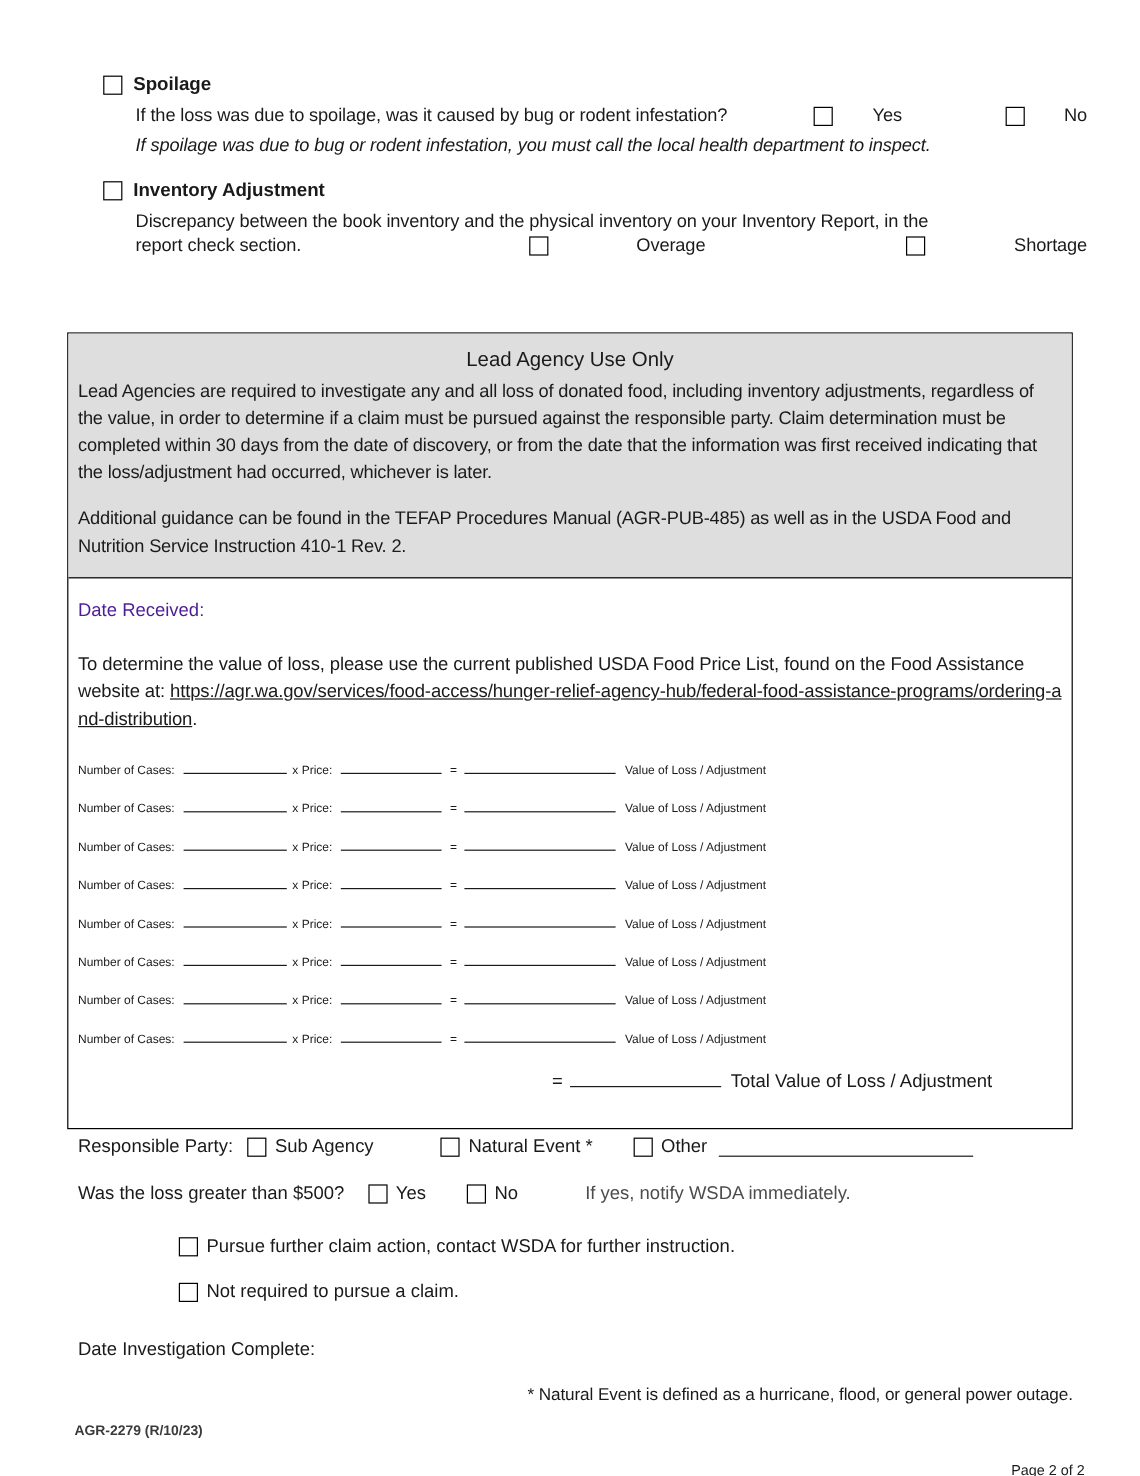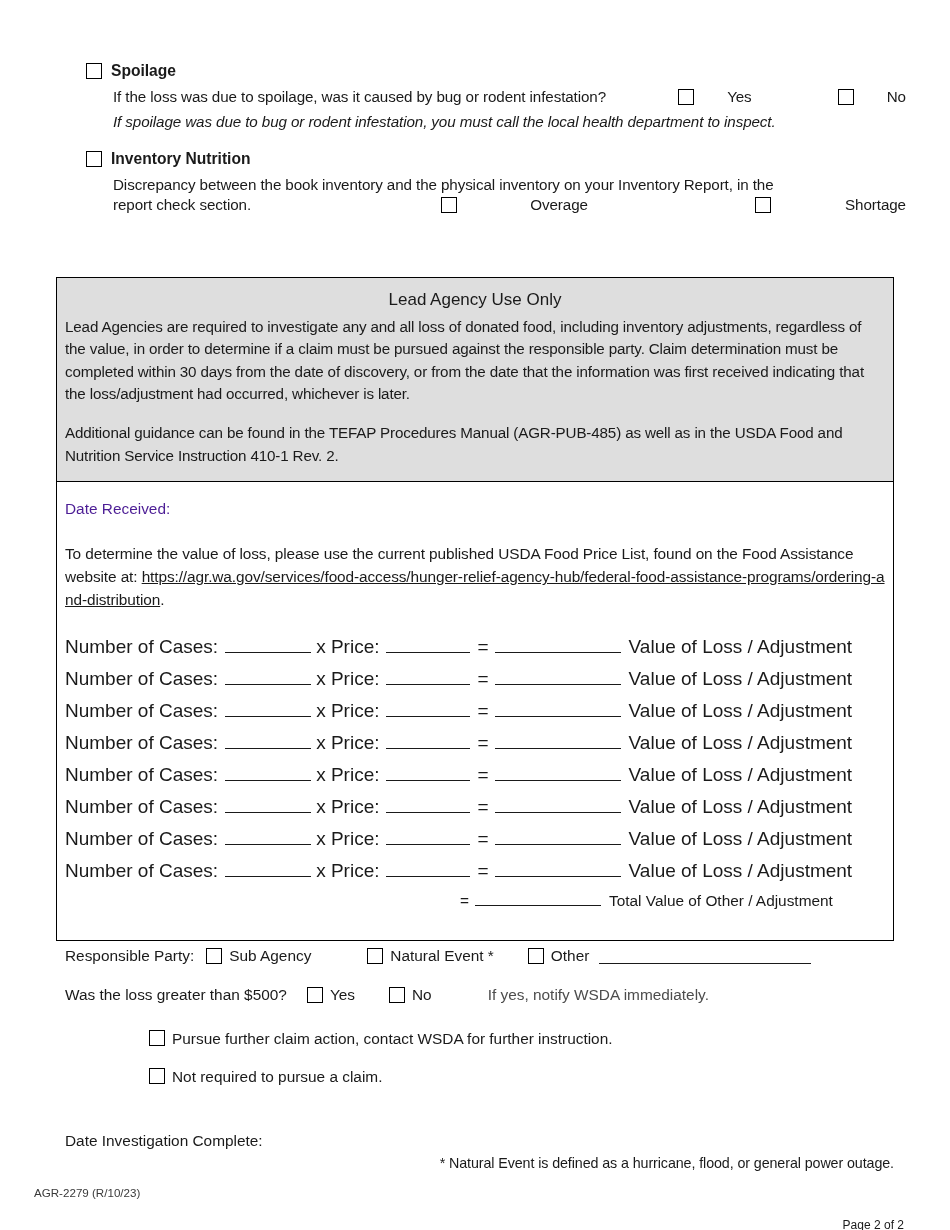--- a/index.html
+++ b/index.html
@@ -126,21 +126,21 @@
     word-break: break-all;
   }
 
   
   .cases {
     margin-top: 24px;
   }
   .case-row {
     display: flex;
     align-items: baseline;
-    font-size: 19px;
+    font-size: 10px;
     color: #1a1a1a;
     height: 32px;
     white-space: nowrap;
   }
   .blank {
     display: inline-block;
     border-bottom: 1.4px solid #1a1a1a;
     height: 0.9em;
   }
   .b-cases { width: 86px; margin: 0 5px 0 7px; }
@@ -178,50 +178,52 @@
     font-size: 15.4px;
     color: #1a1a1a;
     margin-top: 21px;
     white-space: nowrap;
   }
   .muted {
     color: #4d4d4d;
   }
   .claim-row {
     display: flex;
+    align-items: center;
     font-size: 15.4px;
     color: #1a1a1a;
     margin-top: 20px;
     margin-left: 66px;
     white-space: nowrap;
     padding-left: 18px;
   }
   .claim-row.first { margin-top: 26px; }
   .date-final {
     font-size: 15.4px;
     color: #1a1a1a;
-    margin-top: 46px;
+    margin-top: 30px;
   }
 
   
   .footnote {
     position: absolute;
     right: 56px;
     top: 1155px;
     font-size: 14.3px;
     color: #1a1a1a;
     text-align: right;
     letter-spacing: -0.1px;
   }
   .footer-left {
     position: absolute;
-    left: 34px;
+    left: 62px;
     top: 1186px;
     font-size: 11.6px;
     color: #3a3a3a;
+    font-weight: bold;
   }
   .footer-right {
     position: absolute;
     right: 46px;
     top: 1186px;
     font-size: 12px;
     color: #1a1a1a;
     margin-top: 32px;
   }
 </style>
@@ -245,21 +247,21 @@
         <span class="lblafter">Yes</span>
         <span class="gap-lg"></span>
         <span class="cbx"></span>
         <span class="lblafter">No</span>
       </div>
       <div class="txt" style="margin-top:5px;font-style:italic;">If spoilage was due to bug or rodent infestation, you must call the local health department to inspect.</div>
     </div>
 
     <div class="hdr-row" style="margin-top:17px;">
       <span class="cbx"></span>
-      <span class="lbl">Inventory Nutrition</span>
+      <span class="lbl">Inventory Adjustment</span>
     </div>
 
     <div class="indent" style="margin-top:7px;">
       <div class="txt">Discrepancy between the book inventory and the physical inventory on your Inventory Report, in the</div>
       <div class="sub-line txt">
         <span>report check section.</span>
         <span class="gap-xl"></span>
         <span class="cbx"></span>
         <span class="lblafter">Overage</span>
         <span class="gap-lg"></span>
@@ -363,21 +365,21 @@
           <span>x Price:</span>
           <span class="blank b-price"></span>
           <span>=</span>
           <span class="blank b-value"></span>
           <span>Value of Loss / Adjustment</span>
         </div>
 
         <div class="total-row">
           <span>=</span>
           <span class="blank b-value"></span>
-          <span>Total Value of Other / Adjustment</span>
+          <span>Total Value of Loss / Adjustment</span>
         </div>
       </div>
 
       <div class="resp-row">
         <span>Responsible Party:</span>
         <span class="gap-sm"></span>
         <span class="cbx"></span>
         <span class="lblafter">Sub Agency</span>
         <span class="gap-xl"></span>
         <span class="cbx"></span>

